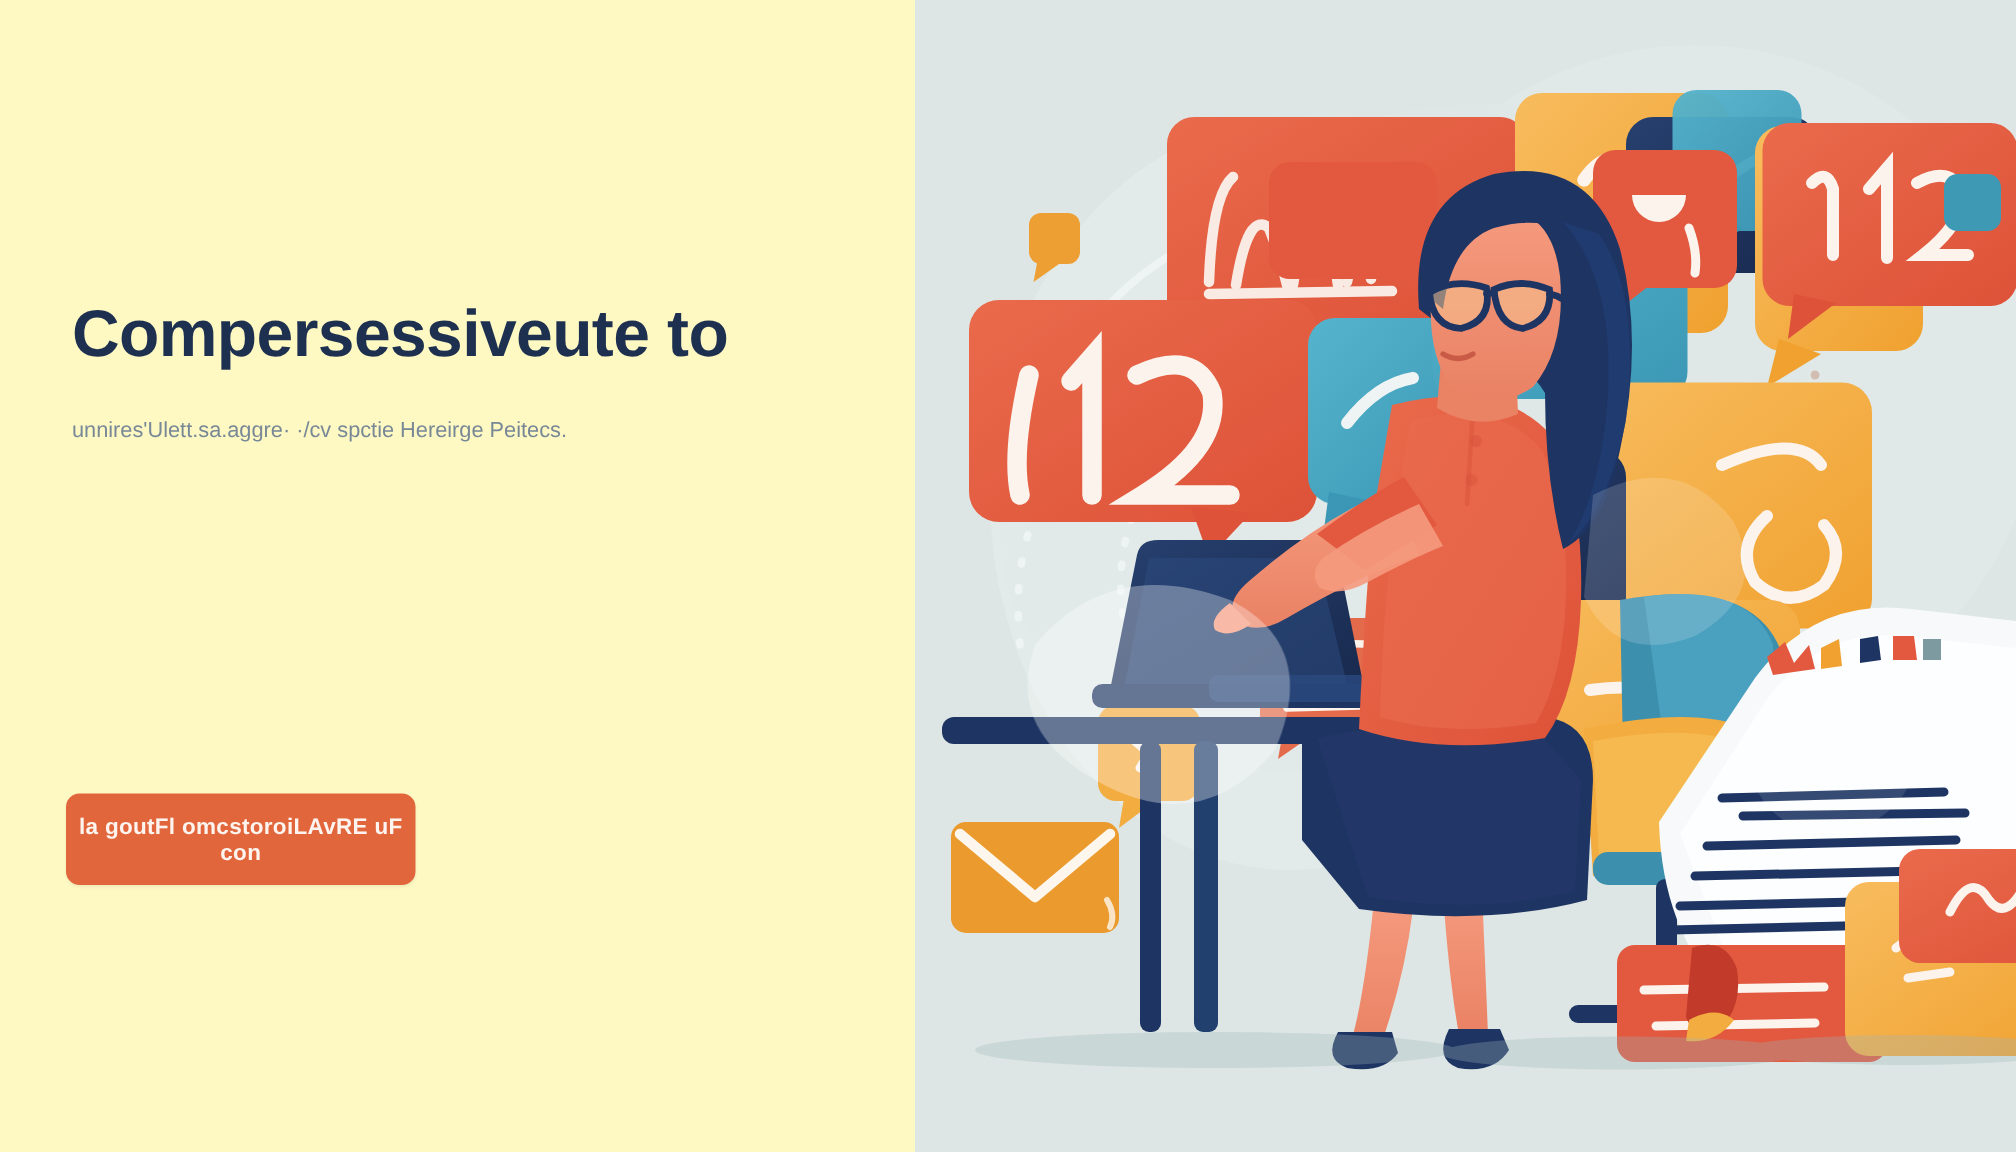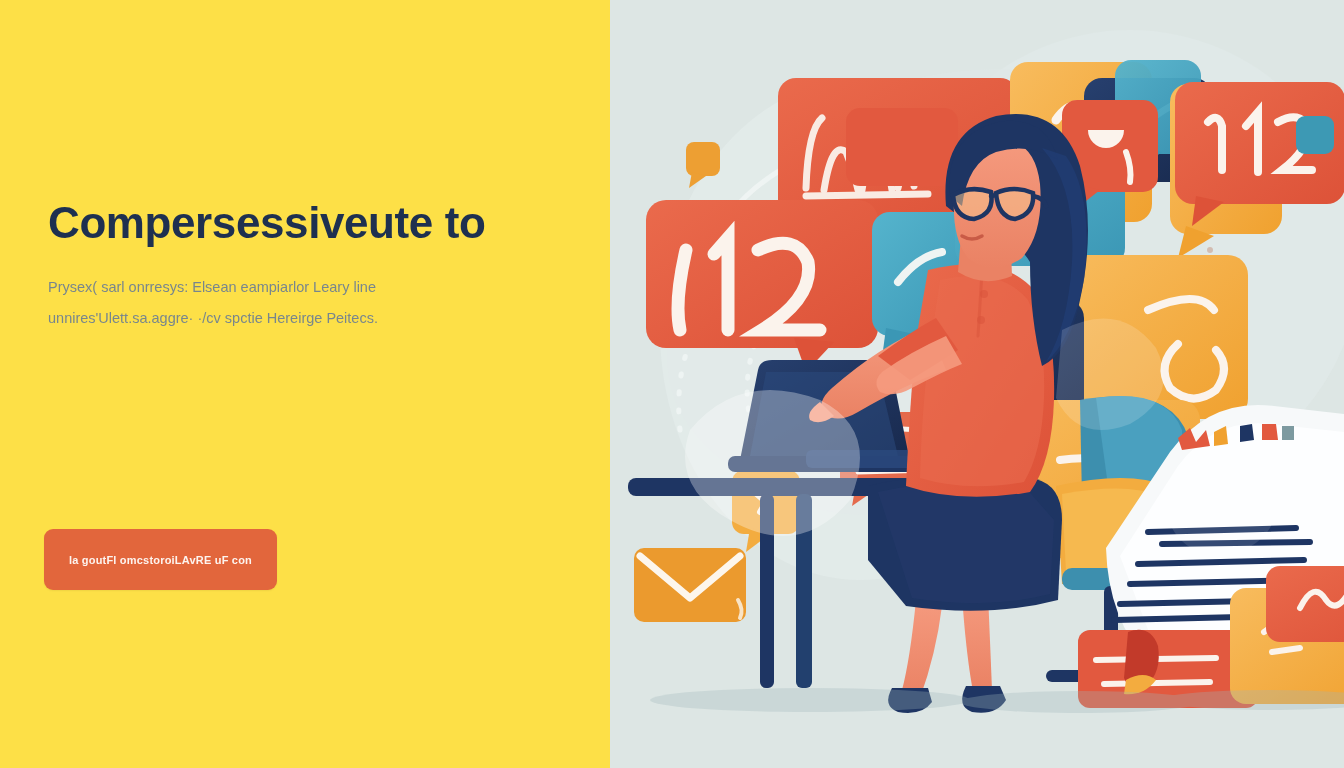--- a/index.html
+++ b/index.html
@@ -1,60 +1,59 @@
 <!DOCTYPE html>
 <html><head>
 <meta charset="utf-8">
 <style>
   html,body{margin:0;padding:0;}
   body{
     width:1344px;height:768px;overflow:hidden;
     font-family:"Liberation Sans",sans-serif;
     background:#dde6e4;
   }
-  .stage{position:relative;width:1344px;height:768px;overflow:hidden;background:#fde047;}
+  .stage{position:relative;width:1344px;height:768px;overflow:hidden;background:#fef9c3;}
 
   
   .copy{position:absolute;left:48px;top:196px;width:520px;}
   .headline{
     font-size:44px;line-height:1.22;font-weight:700;color:#1e3050;
     letter-spacing:-.4px;margin:0 0 26px 0;
     -webkit-font-smoothing:antialiased;
   }
   .headline span{display:block;}
   .subcopy{margin:0;width:500px;}
   .subcopy p{
     margin:0 0 9px 0;font-size:14.5px;line-height:1.55;
     color:#6d7f93;opacity:.92;font-weight:400;
   }
   .cta{
     position:absolute;left:44px;top:529px;
     width:233px;height:61px;border:0;border-radius:9px;
     background:#e2663c;color:#fdf4ef;
     font-family:"Liberation Sans",sans-serif;
-    font-size:11px;font-weight:600;letter-spacing:.2px;
+    font-size:15px;font-weight:600;letter-spacing:.2px;
     cursor:pointer;display:flex;align-items:center;justify-content:center;
     box-shadow:0 1px 2px rgba(0,0,0,.06);
   }
 
   
   .illus{position:absolute;left:610px;top:0;width:734px;height:768px;}
   .illus svg{display:block;width:100%;height:100%;}
 </style>
 </head>
 <body>
 
 <div class="stage">
 
   <div class="copy">
     <h1 class="headline">
       <span>Compersessiveute to</span>
     </h1>
     <div class="subcopy">
-      <p>Prysex( sarl onrresys: Elsean eampiarlor Leary line</p>
       <p>unnires'Ulett.sa.aggre· ·/cv spctie Hereirge Peitecs.</p>
     </div>
   </div>
 
   <button class="cta">la goutFl omcstoroiLAvRE uF con</button>
 
   <div class="illus">
     <svg viewBox="0 0 734 768" xmlns="http://www.w3.org/2000/svg">
       <defs>
         <clipPath id="frame">

